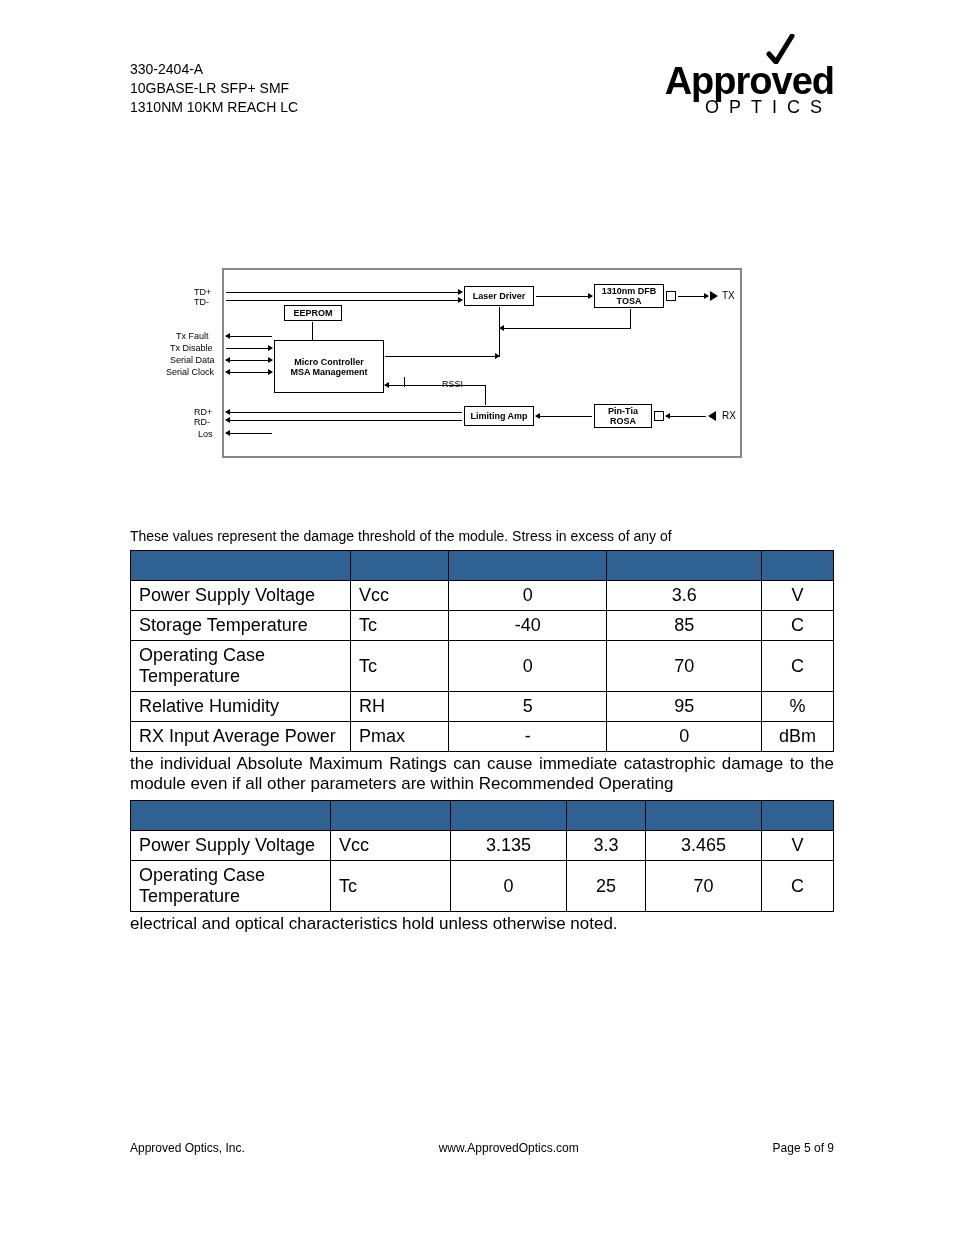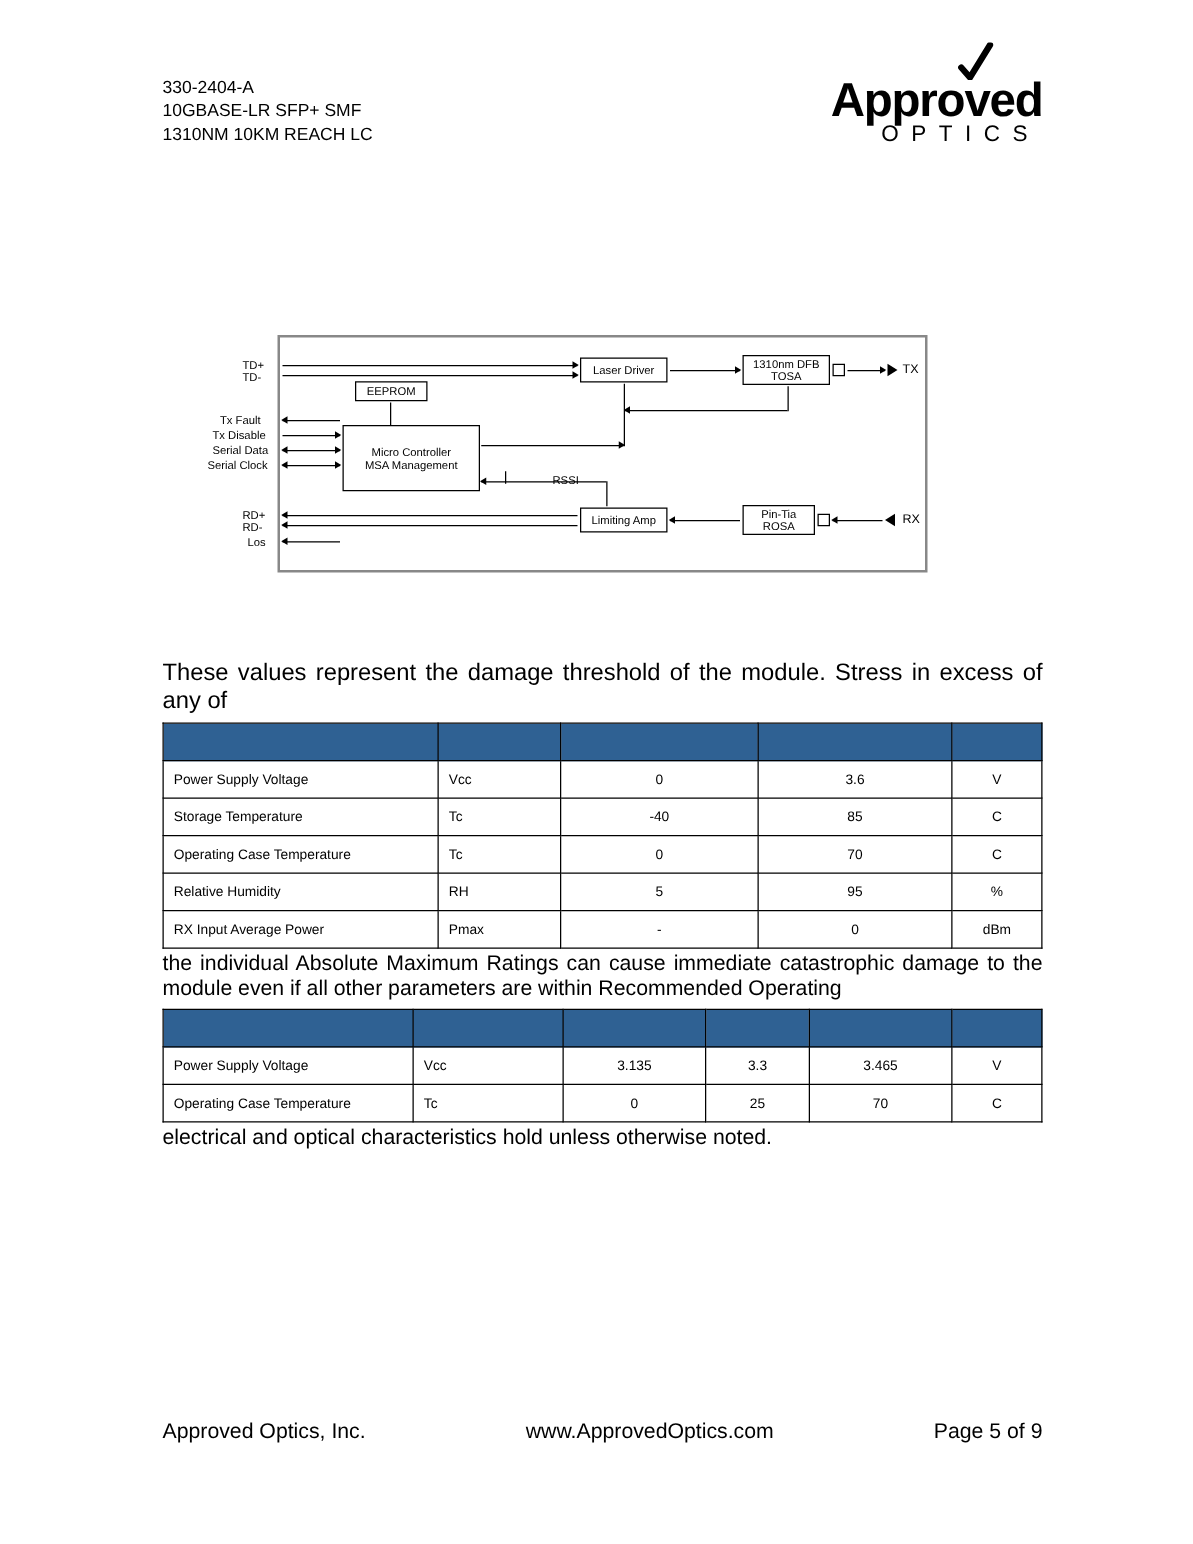--- a/index.html
+++ b/index.html
@@ -8,43 +8,43 @@
   .header { display: flex; justify-content: space-between; align-items: flex-start; }
   .header-left { font-size: 14px; line-height: 1.35; }
   .logo { font-weight: 900; font-size: 38px; letter-spacing: -1px; position: relative; }
   .logo .appro { letter-spacing: -1px; }
   .logo .v { display: inline-block; position: relative; }
   .logo .v svg { position: absolute; top: -26px; left: -6px; }
   .logo .optics { display: block; font-size: 18px; letter-spacing: 10px; font-weight: 400; text-align: right; margin-top: -6px; padding-right: 2px; }
   .diagram-wrap { margin-top: 150px; display: flex; justify-content: center; }
   .diagram { width: 520px; height: 190px; border: 2px solid #888; position: relative; font-size: 9px; font-family: Arial; }
   .d-label { position: absolute; line-height: 1.1; }
-  .d-box { position: absolute; border: 1px solid #000; background: #fff; font-size: 9px; text-align: center; display: flex; align-items: center; justify-content: center; padding: 2px; }
+  .d-box { position: absolute; border: 1px solid #000; background: #fff; font-size: 9px; text-align: center; display: flex; align-items: center; justify-content: center; padding: 2px; font-weight: bold; }
   .d-arrow-h { position: absolute; height: 1px; background: #000; }
   .d-arrow-h::after { content:''; position:absolute; right:-1px; top:-3px; border-left:5px solid #000; border-top:3px solid transparent; border-bottom:3px solid transparent;}
   .d-arrow-h.left::after { right:auto; left:-1px; border-left:none; border-right:5px solid #000;}
   .d-arrow-h.both::before { content:''; position:absolute; left:-1px; top:-3px; border-right:5px solid #000; border-top:3px solid transparent; border-bottom:3px solid transparent;}
   .d-line-v { position: absolute; width:1px; background:#000; }
   .d-coupler { position:absolute; width:10px; height:10px; border:1px solid #000; }
   .d-tri { position:absolute; width:0; height:0; border-left:8px solid #000; border-top:5px solid transparent; border-bottom:5px solid transparent;}
   .d-tri.left { border-left:none; border-right:8px solid #000;}
   .d-tx { position:absolute; font-size:10px; }
-  .intro { margin-top: 70px; font-size: 19px; text-align: justify; }
-  table { width: 100%; border-collapse: collapse; margin-top: 6px; font-size: 11px; }
+  .intro { margin-top: 70px; font-size: 14px; text-align: justify; }
+  table { width: 100%; border-collapse: collapse; margin-top: 6px; font-size: 18px; }
   th, td { border: 1px solid #000; padding: 4px 8px; height: 30px; }
   thead th { background: #2f6193; height: 30px; }
   .col-param { width: 220px; text-align: left; }
   .col-sym { width: 98px; text-align: left; }
   .col-val { text-align: center; }
   .col-unit { width: 72px; text-align: center; }
   .t2 .col-param { width: 200px; }
   .t2 .col-sym { width: 120px; }
   .after-text { font-size: 17px; margin-top: 2px; text-align: justify; }
   .section2-intro { margin-top: 120px; font-size: 18px; }
-  .footer { position: absolute; bottom: 80px; left: 130px; right: 120px; display: flex; justify-content: space-between; font-size: 17px; }
+  .footer { position: absolute; bottom: 80px; left: 130px; right: 120px; display: flex; justify-content: space-between; font-size: 12px; }
 </style>
 </head>
 <body>
 
 <div class="page">
 
   <div class="header">
     <div class="header-left">
       <div>330-2404-A</div>
       <div>10GBASE-LR SFP+ SMF</div>

